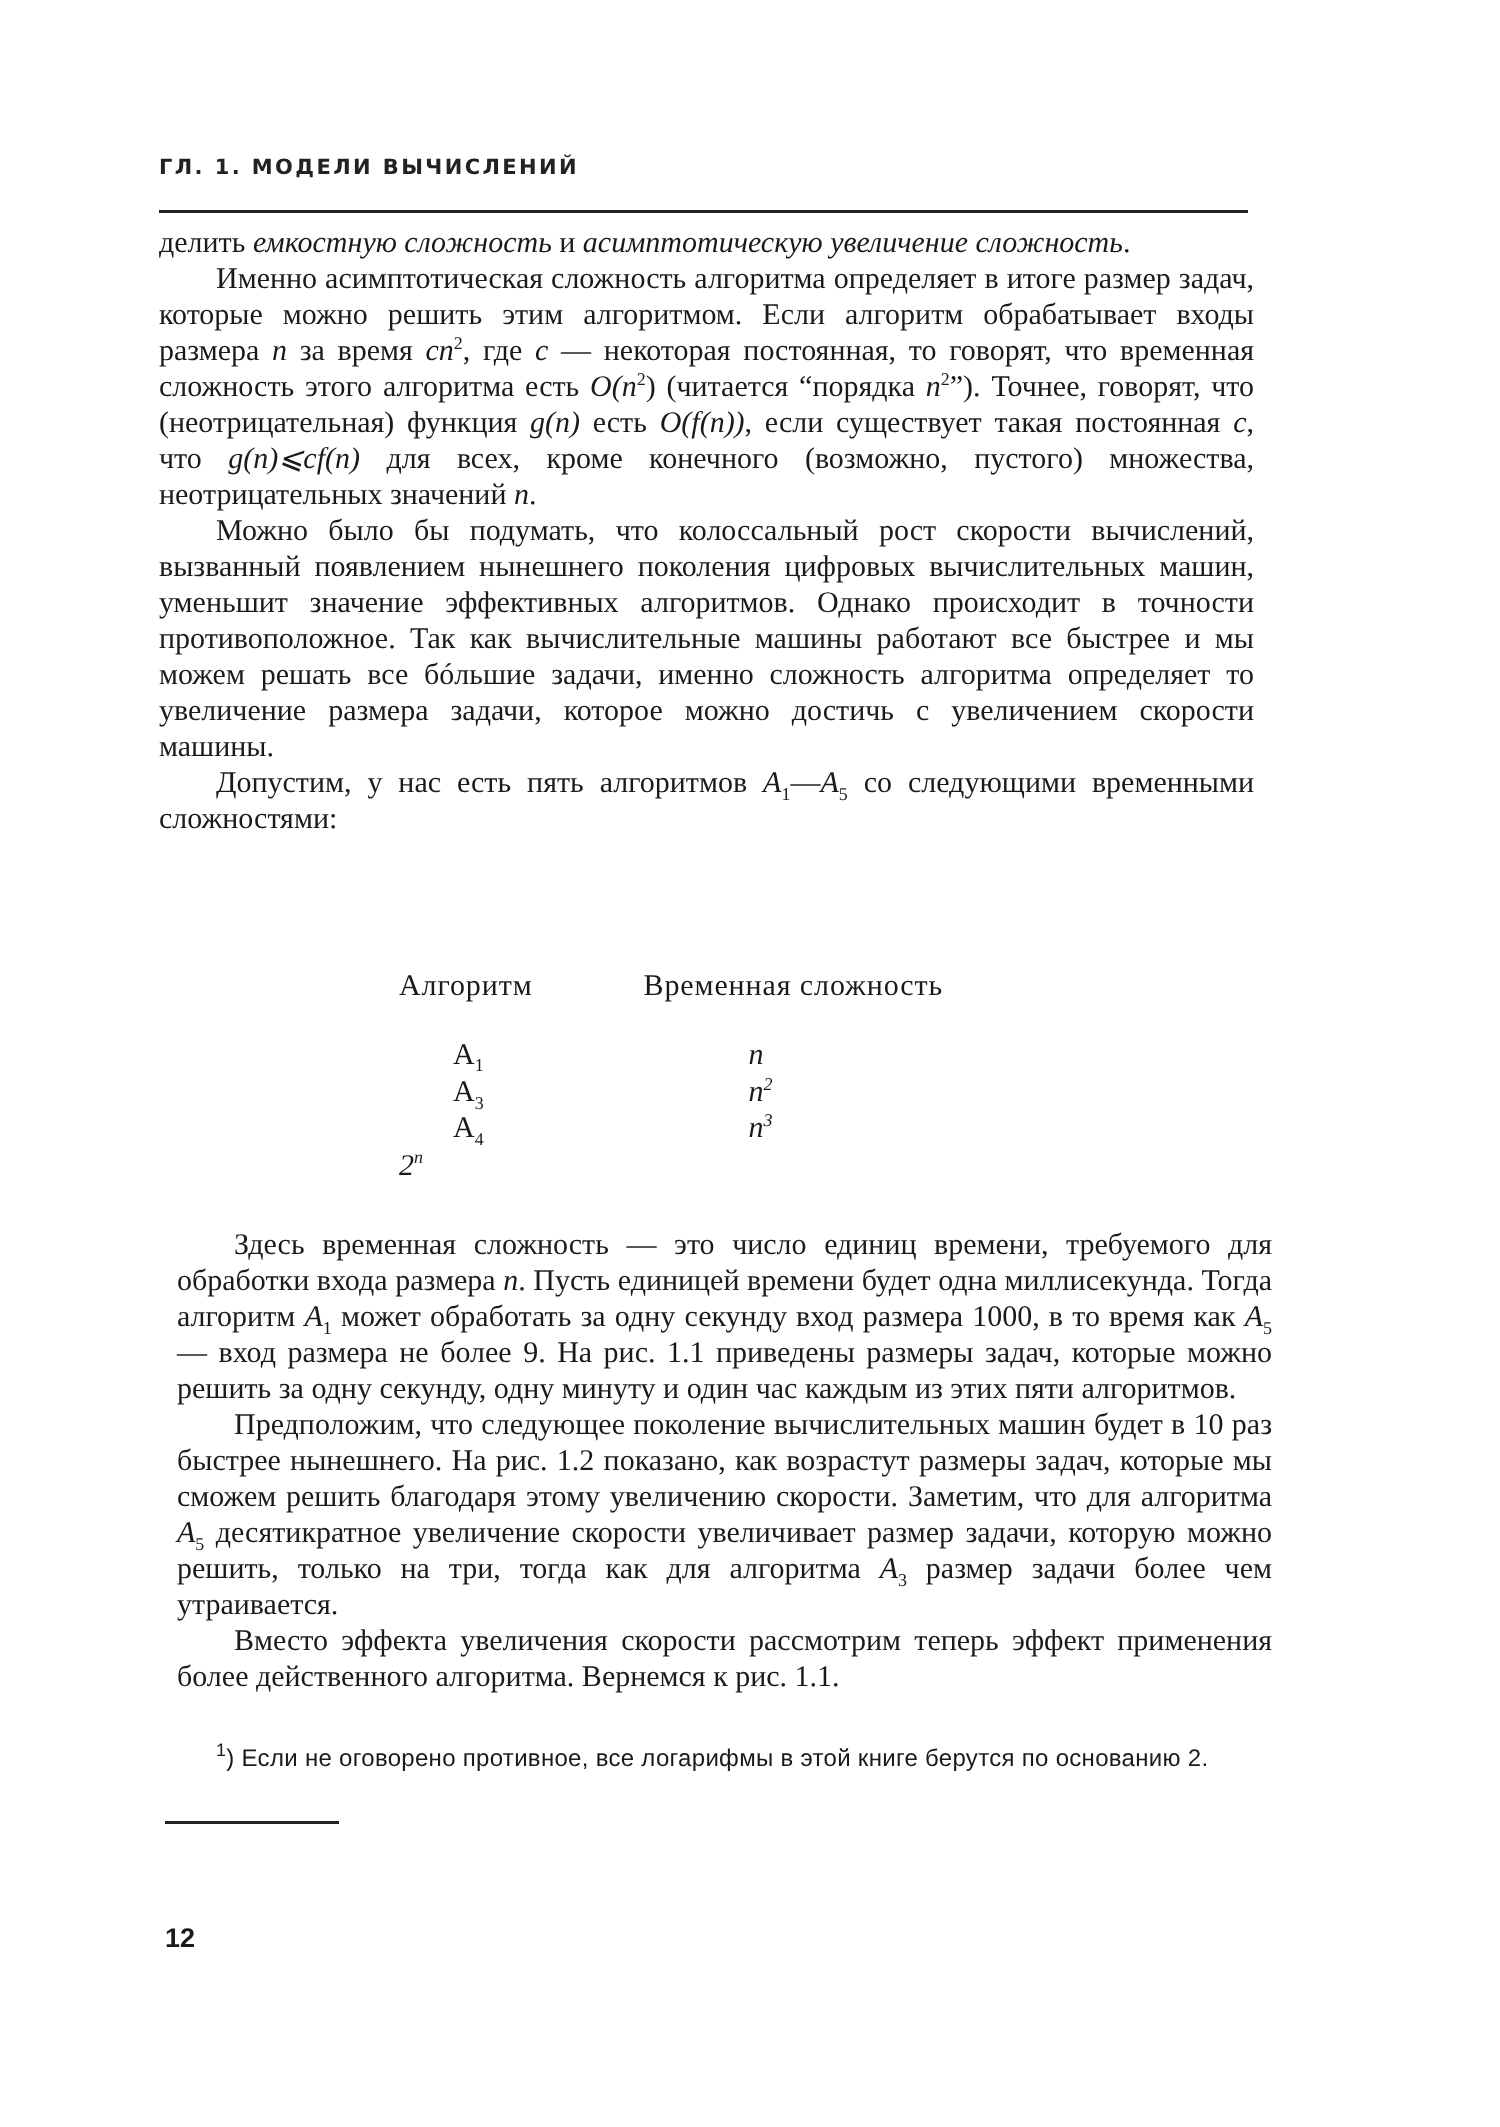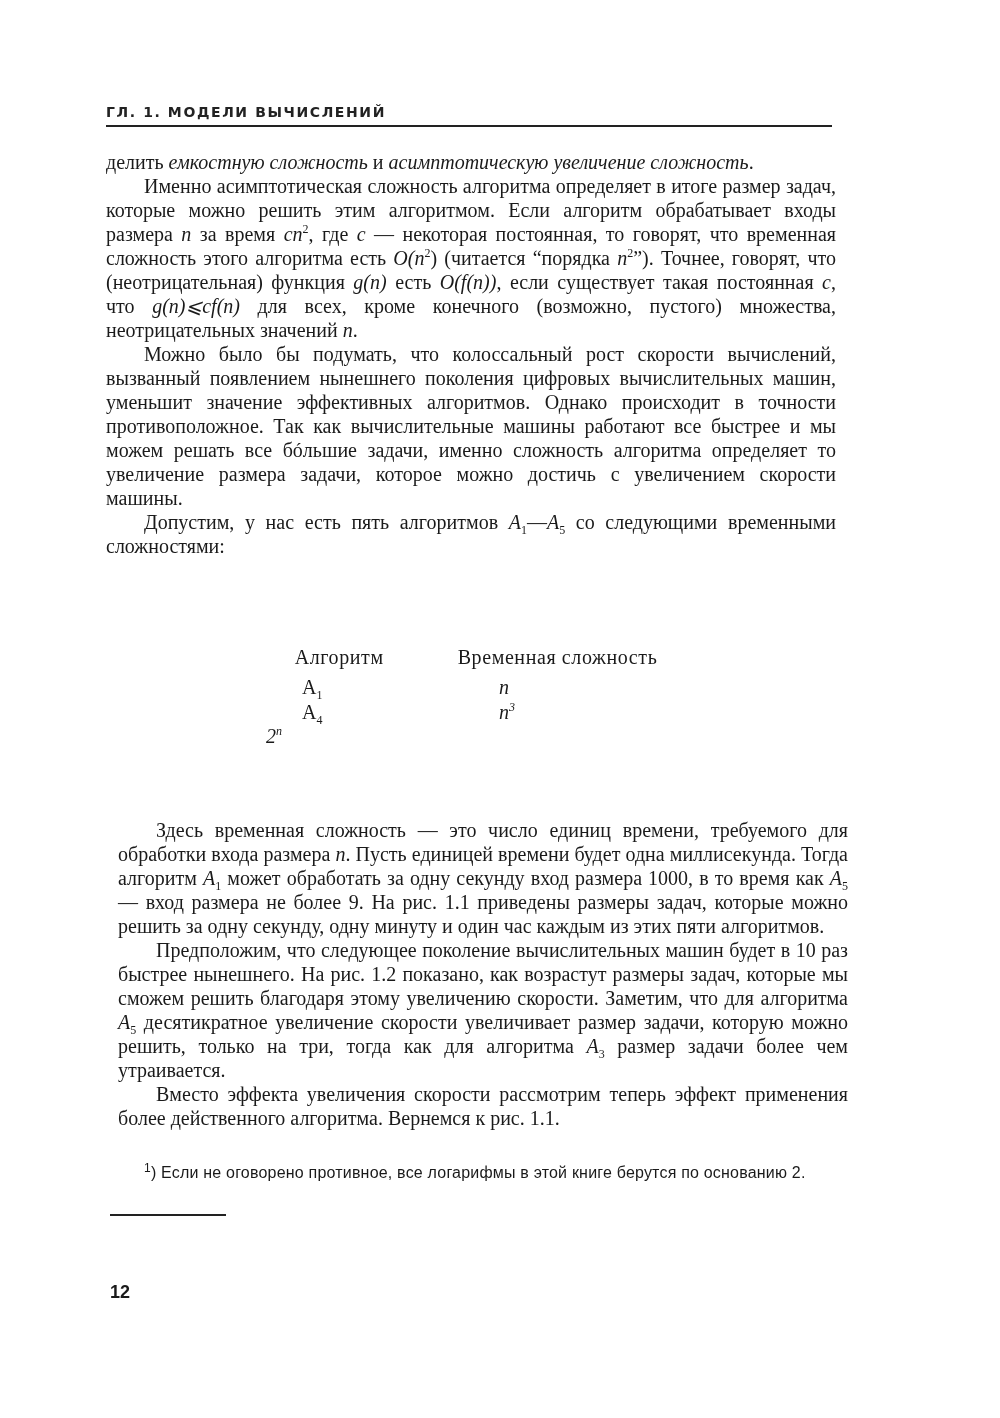--- a/index.html
+++ b/index.html
@@ -10,38 +10,38 @@
     font-family: "Liberation Serif", "DejaVu Serif", serif;
     position: relative;
     overflow: hidden;
   }
   .page { position: absolute; left: 106px; top: 0; width: 730px; }
   .running-head {
     position: absolute; top: 104px; left: 0; width: 726px;
     font-family: "DejaVu Sans", sans-serif;
     font-size: 14px; letter-spacing: 1.6px; font-weight: bold;
     color: #222;
-    padding-bottom: 5px;
+    padding-bottom: 20px;
     border-bottom: 2px solid #222;
     text-transform: uppercase;
   }
   .body-text {
     position: absolute; top: 150px; left: 0; width: 730px;
     font-size: 20px; line-height: 24px;
     text-align: justify;
   }
   .body-text p { margin: 0; text-indent: 38px; }
   .body-text p.noindent { text-indent: 0; }
   .it { font-style: italic; }
   sub, sup { font-size: 12px; line-height: 0; }
   .table {
     position: absolute; top: 645px; left: 160px; width: 420px;
     font-size: 20px; line-height: 24px;
   }
-  .table .hdr { display: flex; letter-spacing: 0.6px; margin-bottom: 6px; justify-content: center; }
+  .table .hdr { display: flex; letter-spacing: 0.6px; margin-bottom: 22px; }
   .table .hdr .c1 { width: 163px; }
   .table .row { display: flex; height: 24.5px; }
   .table .row .c1 { width: 233px; padding-left: 36px; box-sizing: border-box; }
   .table .row .c2 { font-style: italic; }
   .body-text2 {
     position: absolute; top: 818px; left: 0; width: 730px;
     font-size: 20px; line-height: 24px; text-align: justify; margin-left: 12px;
   }
   .body-text2 p { margin: 0; text-indent: 38px; }
   .fn-rule { position: absolute; top: 1214px; left: 4px; width: 116px; height: 2px; background: #222; }
@@ -77,20 +77,24 @@
   <div class="table">
     <div class="hdr">
       <span class="c1">Алгоритм</span>
       <span class="c2">Временная сложность</span>
     </div>
     <div class="row">
       <span class="c1"><span>A</span><sub>1</sub></span>
       <span class="c2"><span>n</span><sup></sup></span>
     </div>
     <div class="row">
+      <span class="c1"><span>A</span><sub>3</sub></span>
+      <span class="c2"><span>n</span><sup>2</sup></span>
+    </div>
+    <div class="row">
       <span class="c1"><span>A</span><sub>4</sub></span>
       <span class="c2"><span>n</span><sup>3</sup></span>
     </div>
     <div class="row">
       <span class="c2"><span>2</span><sup>n</sup></span>
     </div>
   </div>
 
   <div class="body-text2">
     <p><span>Здесь временная сложность — это число единиц времени, требуемого для обработки входа размера </span><span class="it">n</span><span>. Пусть единицей времени будет одна миллисекунда. Тогда алгоритм </span><span class="it">A</span><sub>1</sub><span> может обработать за одну секунду вход размера 1000, в то время как </span><span class="it">A</span><sub>5</sub><span> — вход размера не более 9. На рис. 1.1 приведены размеры задач, которые можно решить за одну секунду, одну минуту и один час каждым из этих пяти алгоритмов.</span></p>

